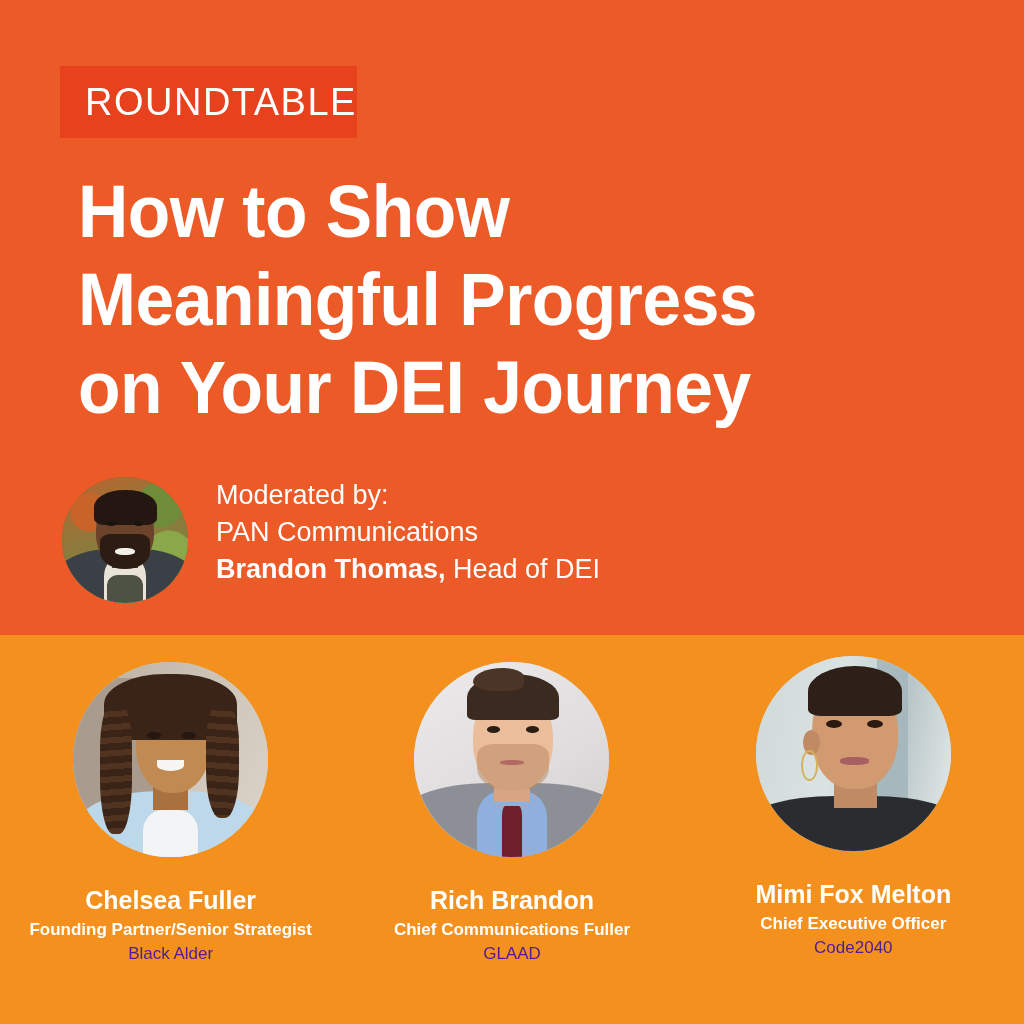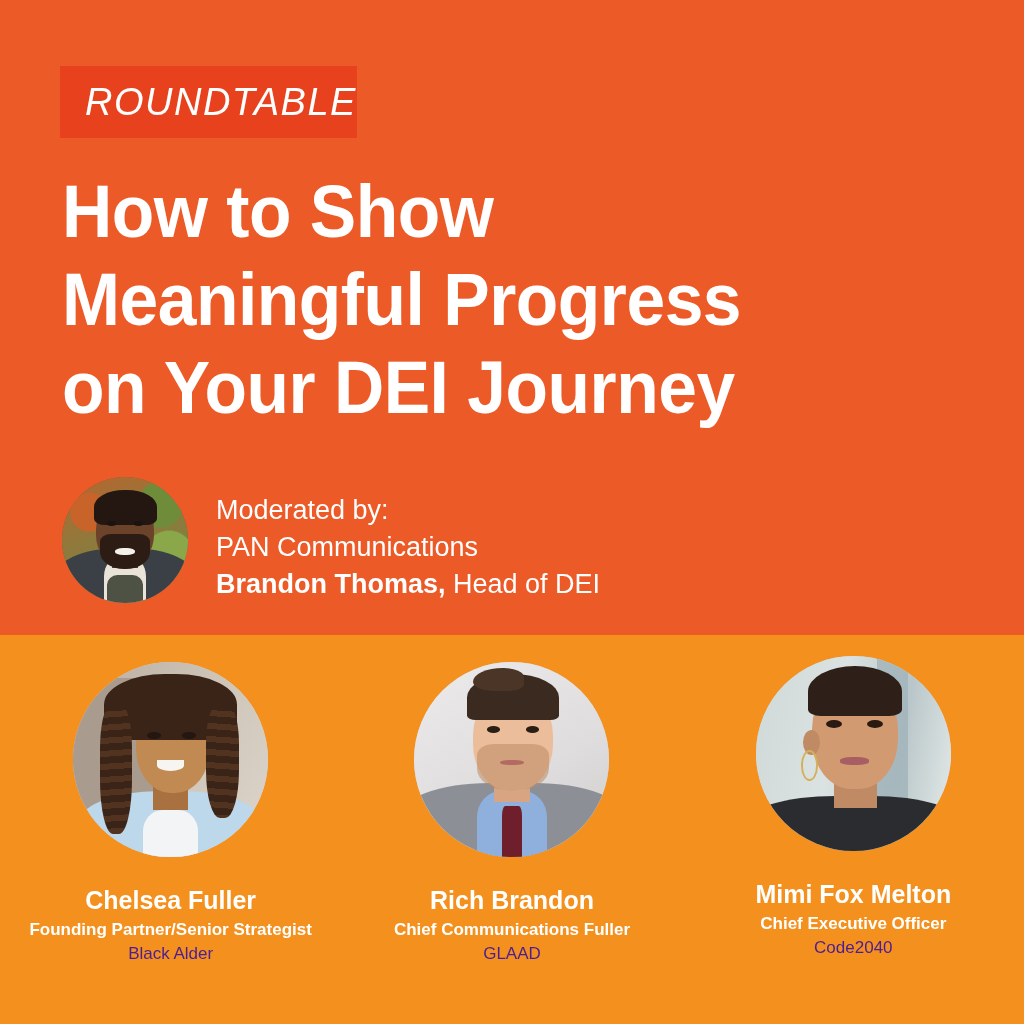--- a/index.html
+++ b/index.html
@@ -28,52 +28,51 @@
     background:#F4911E;
   }
 
   
   .badge {
     position:absolute; left:60px; top:66px;
     width:297px; height:72px;
     background:#E8411D;
     display:flex; align-items:center; justify-content:flex-start;
     padding-left:25px;
-    font-style:italic;
   }
   .badge-label {
     color:#ffffff;
     font-size:38px;
     font-weight:400;
     letter-spacing:1.5px;
     line-height:1;
     font-family:"Liberation Sans", sans-serif;
   }
 
   
   .headline {
-    position:absolute; left:62px; top:168px;
+    position:absolute; left:78px; top:168px;
     width:900px;
   }
   .headline-line {
     color:#ffffff;
     font-family:"Liberation Sans Narrow","Liberation Sans", sans-serif;
     font-weight:bold;
     font-size:74px;
     line-height:88px;
     letter-spacing:-0.5px;
     white-space:nowrap;
     transform:scaleX(0.94);
     transform-origin:left center;
   }
 
   
   .moderator {
     position:absolute; left:62px; top:477px;
-    display:flex; align-items:flex-end;
+    display:flex; align-items:flex-start;
   }
   .mod-avatar {
     width:126px; height:126px;
     border-radius:50%;
     overflow:hidden;
     position:relative;
     flex:0 0 auto;
     background:#7a5a3a;
   }
   .mod-text {

